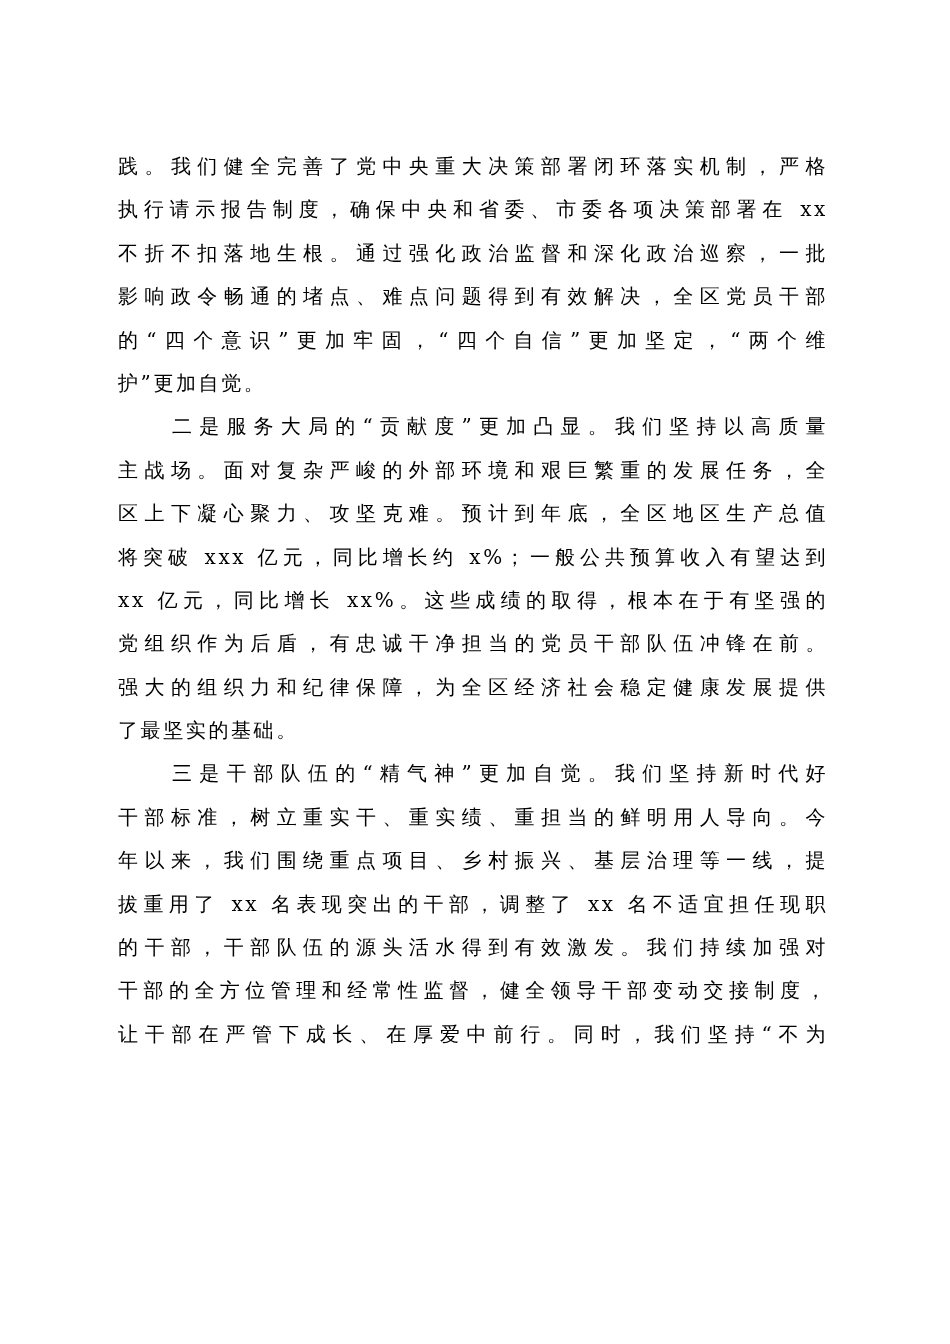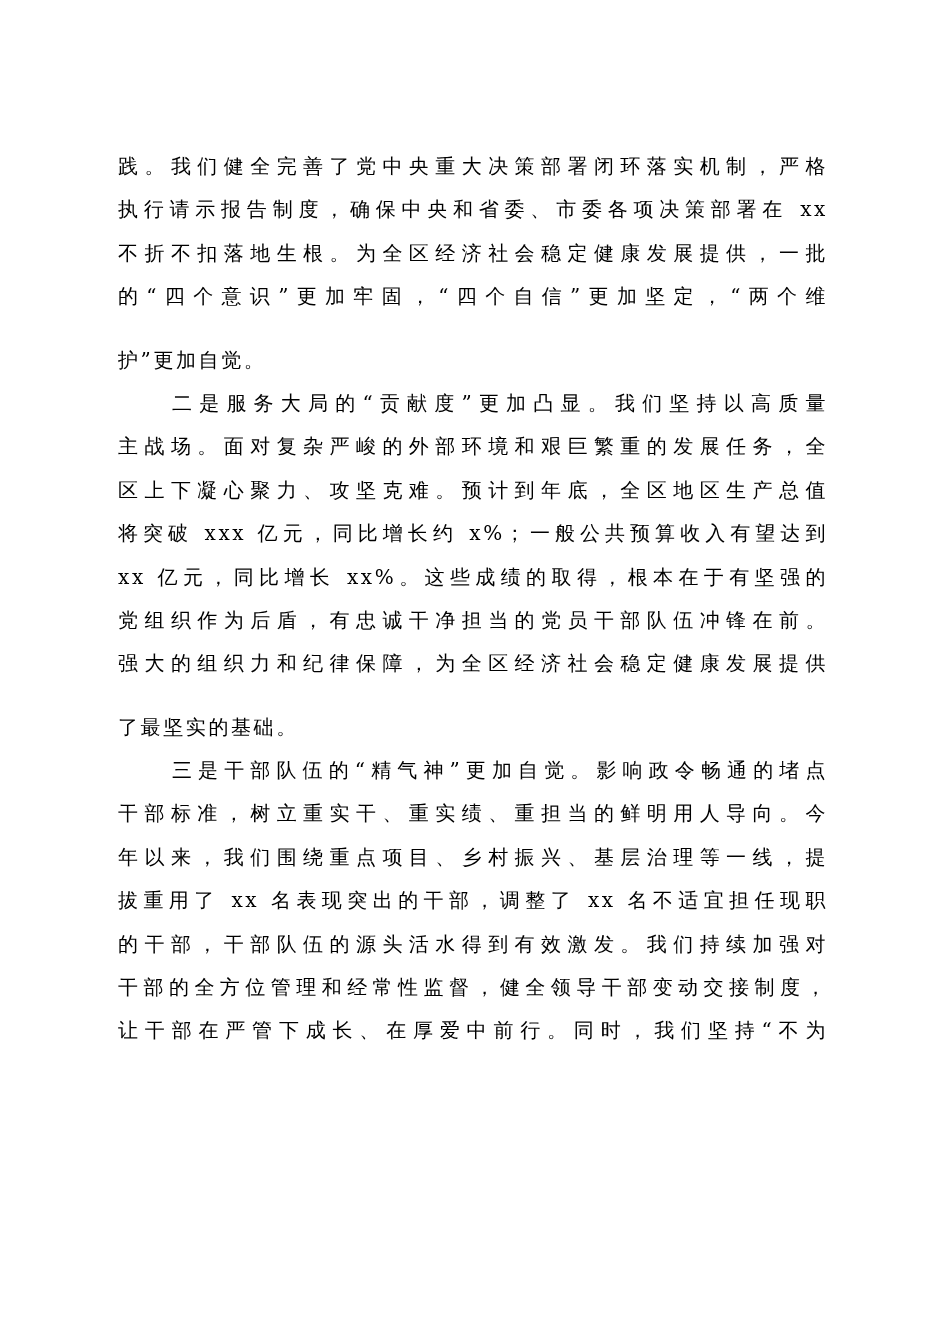--- a/index.html
+++ b/index.html
@@ -33,55 +33,55 @@
       height: 43.4px;
       line-height: 43.4px;
       font-size: 20px;
       letter-spacing: 2.6px;
       white-space: nowrap;
       text-align: justify;
       text-align-last: justify;
     }
     .line.last {
       text-align-last: left;
-      margin-top: 20px;
     }
     .line.indent {
       padding-left: 54px;
     }
     .lead {
       font-family: "DejaVu Serif", "Liberation Serif", serif;
       font-weight: normal;
     }
     .line span {
       display: inline;
     }
   </style>
 </head>
 <body>
 
 <div class="page">
   <div class="text-block">
 
     <div class="line">践。我们健全完善了党中央重大决策部署闭环落实机制，严格</div>
     <div class="line">执行请示报告制度，确保中央和省委、市委各项决策部署在 xx</div>
-    <div class="line">不折不扣落地生根。为全区经济社会稳定健康发展提供，一批</div>
+    <div class="line">不折不扣落地生根。通过强化政治监督和深化政治巡察，一批</div>
+    <div class="line">影响政令畅通的堵点、难点问题得到有效解决，全区党员干部</div>
     <div class="line">的“四个意识”更加牢固，“四个自信”更加坚定，“两个维</div>
     <div class="line last">护”更加自觉。</div>
 
     <div class="line indent"><span class="lead">二是服务大局的“贡献度”更加凸显。</span><span>我们坚持以高质量</span></div>
     <div class="line">主战场。面对复杂严峻的外部环境和艰巨繁重的发展任务，全</div>
     <div class="line">区上下凝心聚力、攻坚克难。预计到年底，全区地区生产总值</div>
     <div class="line">将突破 xxx 亿元，同比增长约 x%；一般公共预算收入有望达到</div>
     <div class="line">xx 亿元，同比增长 xx%。这些成绩的取得，根本在于有坚强的</div>
     <div class="line">党组织作为后盾，有忠诚干净担当的党员干部队伍冲锋在前。</div>
     <div class="line">强大的组织力和纪律保障，为全区经济社会稳定健康发展提供</div>
     <div class="line last">了最坚实的基础。</div>
 
-    <div class="line indent"><span class="lead">三是干部队伍的“精气神”更加自觉。</span><span>影响政令畅通的堵点</span></div>
+    <div class="line indent"><span class="lead">三是干部队伍的“精气神”更加自觉。</span><span>我们坚持新时代好</span></div>
     <div class="line">干部标准，树立重实干、重实绩、重担当的鲜明用人导向。今</div>
     <div class="line">年以来，我们围绕重点项目、乡村振兴、基层治理等一线，提</div>
     <div class="line">拔重用了 xx 名表现突出的干部，调整了 xx 名不适宜担任现职</div>
     <div class="line">的干部，干部队伍的源头活水得到有效激发。我们持续加强对</div>
     <div class="line">干部的全方位管理和经常性监督，健全领导干部变动交接制度，</div>
     <div class="line">让干部在严管下成长、在厚爱中前行。同时，我们坚持“不为</div>
 
   </div>
 </div>
 

